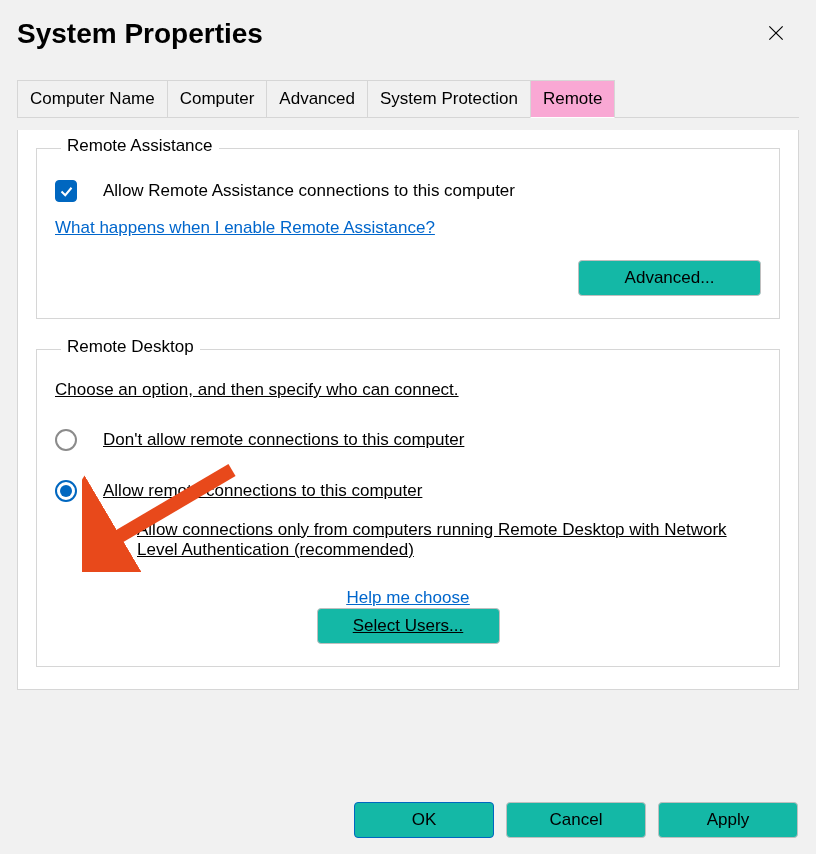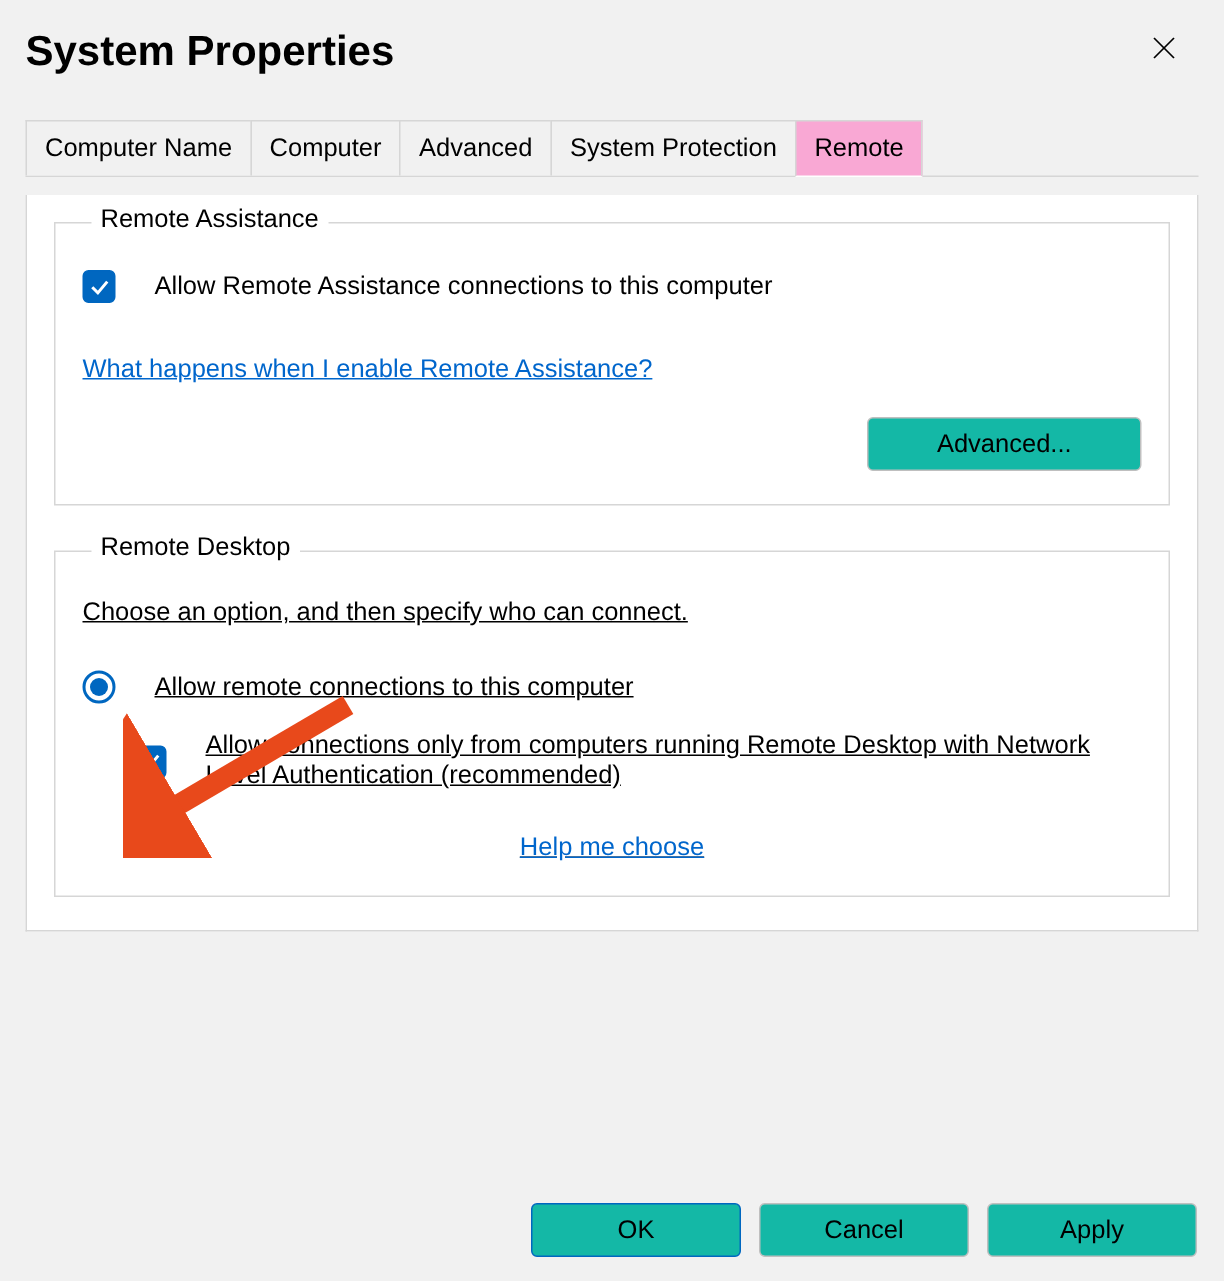--- a/index.html
+++ b/index.html
@@ -126,21 +126,21 @@
       border-radius: 50%;
       background: #0067c0;
     }
     .link {
       color: #0066cc;
       text-decoration: underline;
       cursor: pointer;
       display: inline-block;
     }
     .link-row {
-      margin-top: 34px;
+      margin-top: 16px;
       margin-bottom: 22px;
     }
     .btn-right-row {
       display: flex;
       justify-content: flex-end;
     }
     .btn {
       border: 1px solid #bfbfbf;
       background: #14b8a6;
       border-radius: 4px;
@@ -221,37 +221,42 @@
       <button class="btn wide">Advanced...</button>
     </div>
   </fieldset>
 
   <fieldset class="groupbox">
     <span class="groupbox-title">Remote Desktop</span>
 
     <div class="desc-text">Choose an option, and then specify who can connect.</div>
 
     <div class="radio-group">
+      <div class="radio-row">
+        <span class="radio"></span>
+        <span>Don't allow remote connections to this computer</span>
+      </div>
       <div class="radio-row" style="margin-bottom:18px;">
         <span class="radio selected"></span>
         <span>Allow remote connections to this computer</span>
       </div>
     </div>
 
     <div class="checkbox-row indent-left">
       <span class="checkbox checked">
         <svg viewBox="0 0 24 24" stroke="#fff" stroke-width="3.2" fill="none">
           <polyline points="4,12 10,18 20,6"></polyline>
         </svg>
       </span>
       <span>Allow connections only from computers running Remote Desktop with Network Level Authentication (recommended)</span>
     </div>
 
     <div class="bottom-row">
       <span class="link">Help me choose</span>
+      <button class="btn wide">Select Users...</button>
     </div>
   </fieldset>
 
 </div>
 
 <div class="footer-btns">
   <button class="btn primary-border">OK</button>
   <button class="btn">Cancel</button>
   <button class="btn">Apply</button>
 </div>

